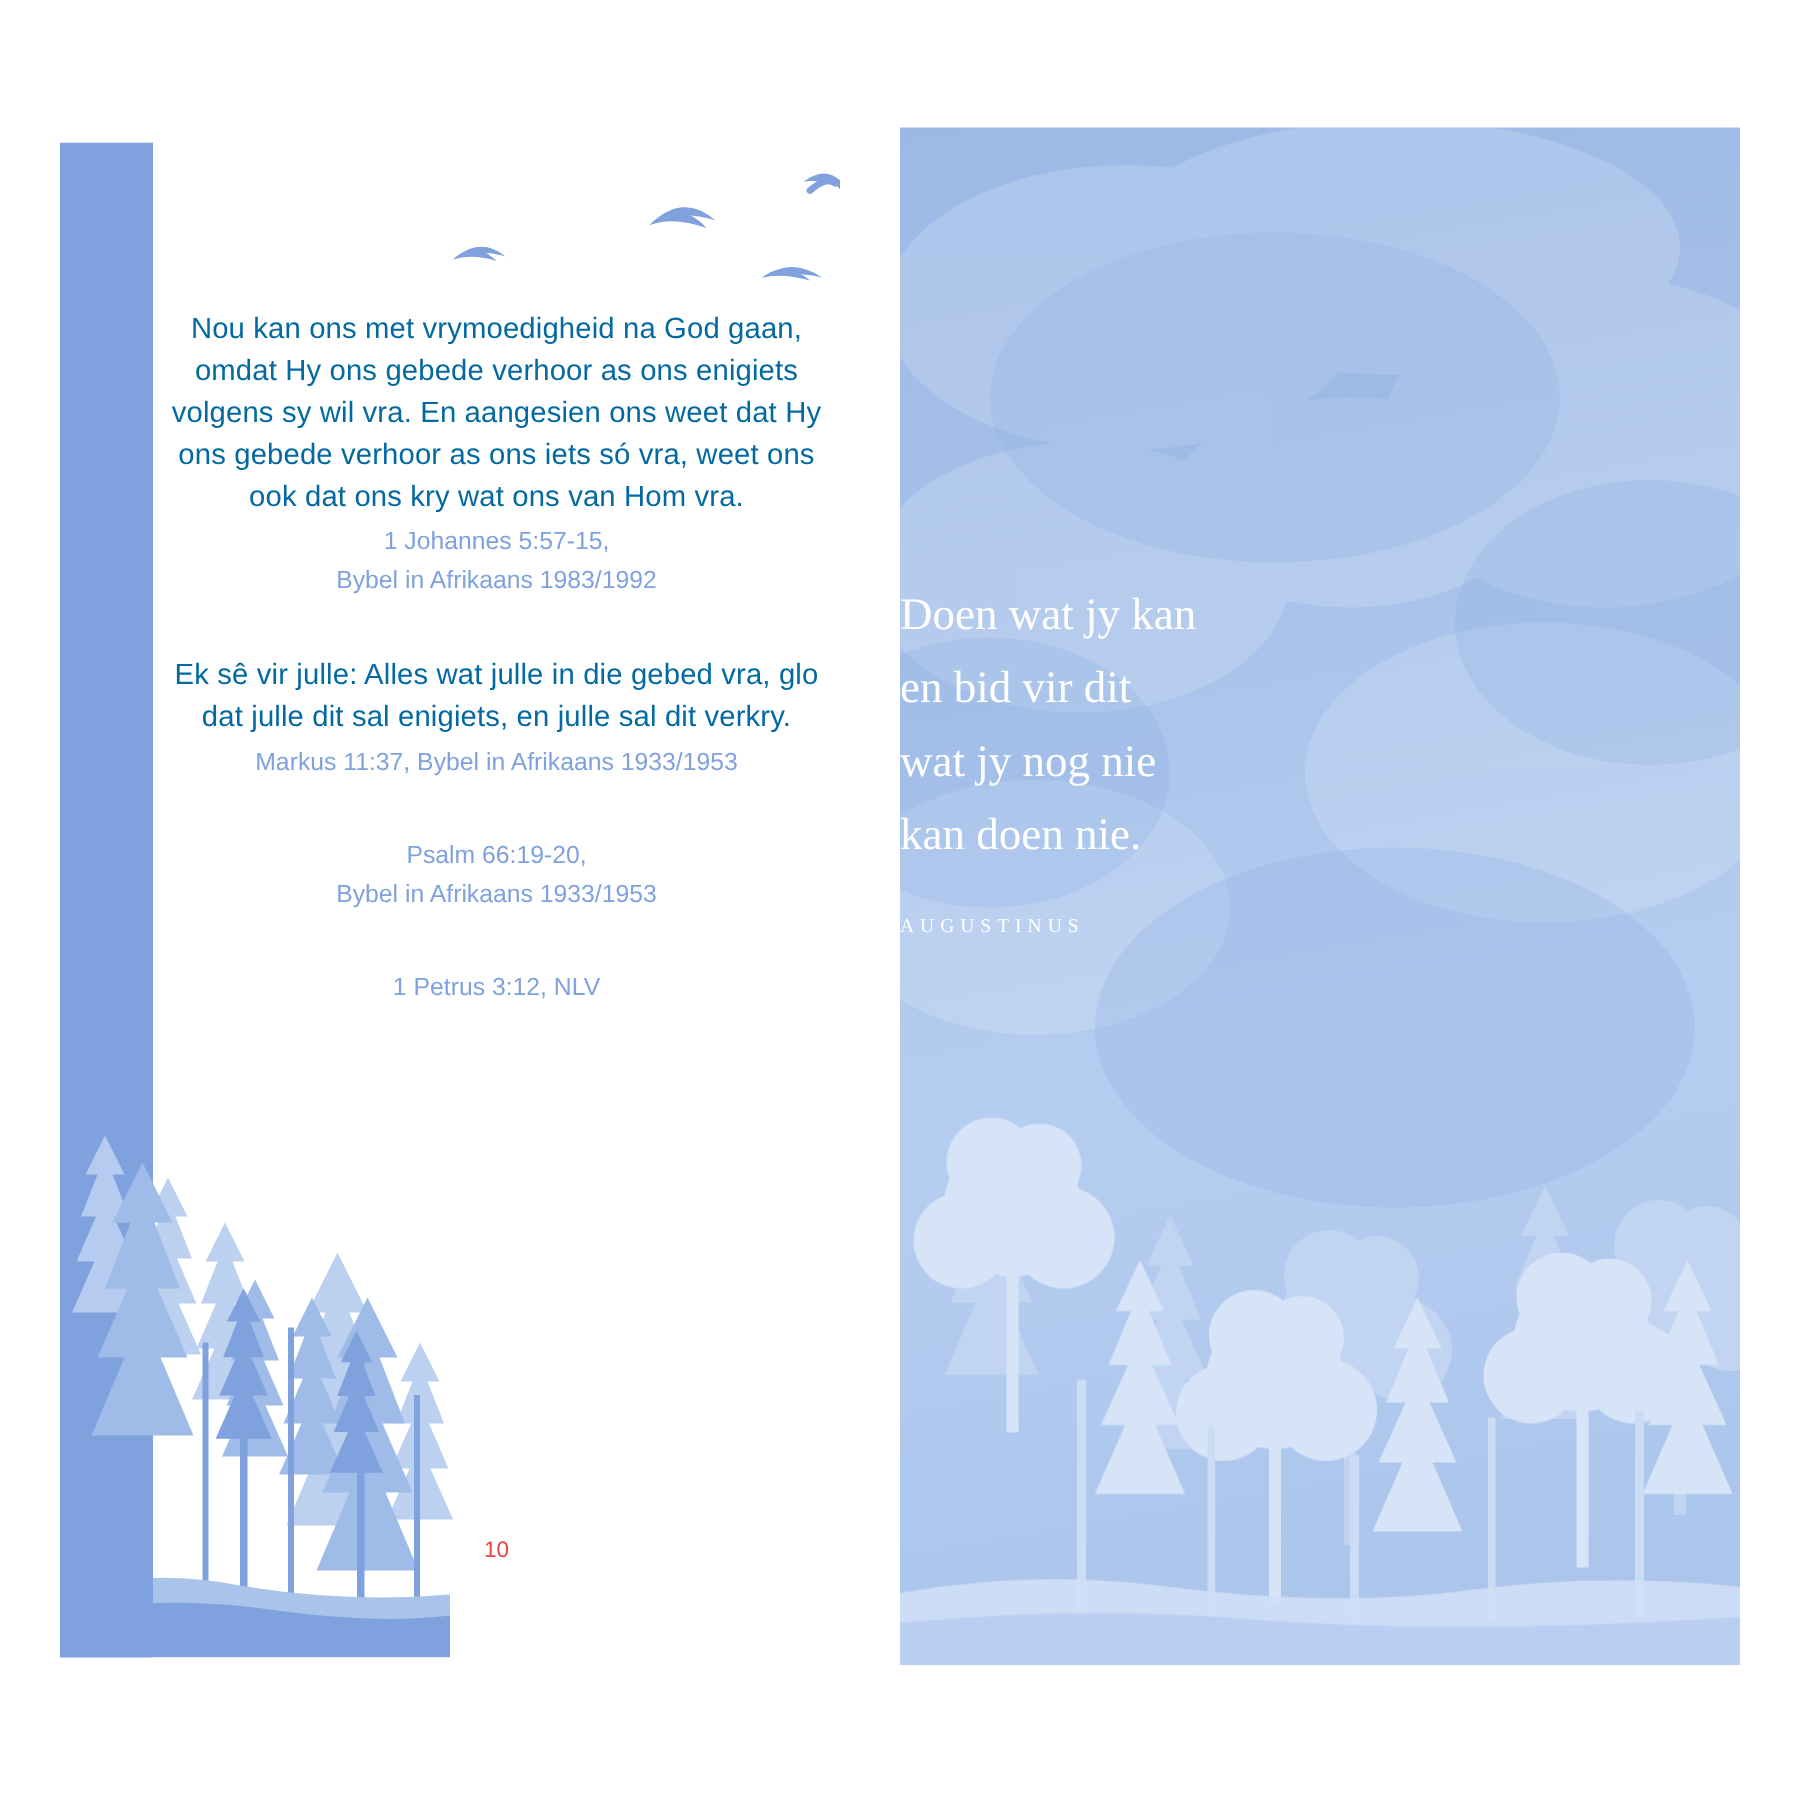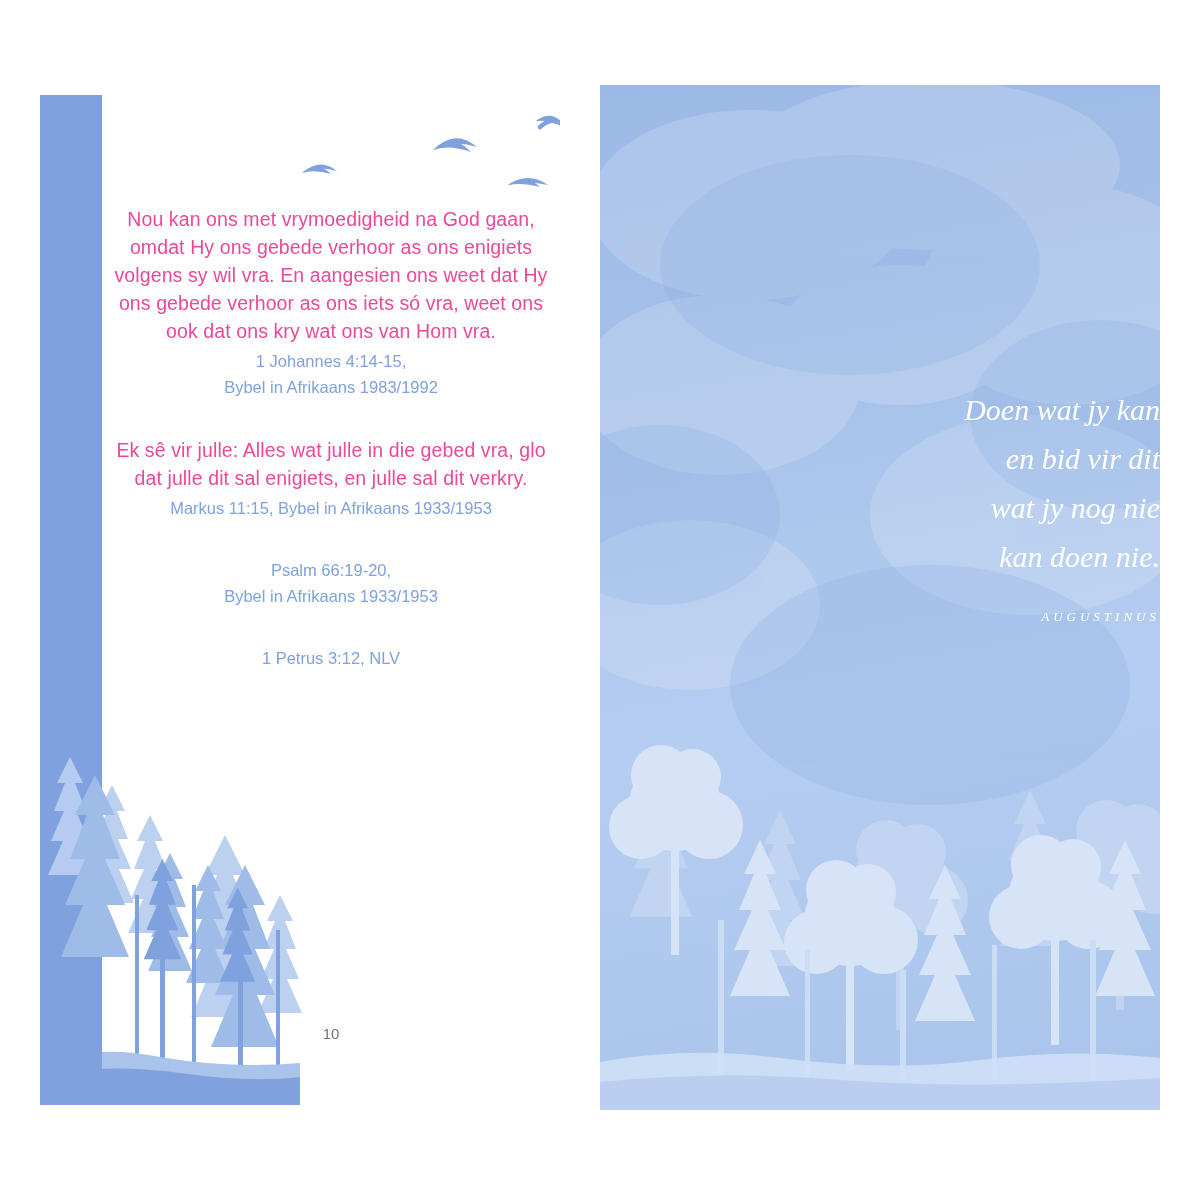--- a/index.html
+++ b/index.html
@@ -55,37 +55,37 @@
     top: 110px;
     width: 458px;
     text-align: center;
   }
   .verse-block {
     margin-bottom: 36px;
   }
   .verse-text {
     font-size: 19.5px;
     line-height: 28px;
-    color: #ec4899;
+    color: #0369a1;
     letter-spacing: 0.1px;
   }
   .verse-ref {
     font-size: 16.5px;
     line-height: 26px;
     color: #7fa1dd;
     margin-top: 3px;
   }
   .page-number {
     position: absolute;
     left: 62px;
     width: 458px;
     top: 930px;
     text-align: center;
     font-size: 15px;
-    color: #737373;
+    color: #ef4444;
   }
 
   
   .left-trees {
     position: absolute;
     left: 0;
     bottom: 0;
     width: 520px;
     height: 360px;
     pointer-events: none;
@@ -103,22 +103,21 @@
   }
   .clouds {
     position: absolute;
     inset: 0;
   }
   .quote-wrap {
     position: absolute;
     left: 0;
     top: 300px;
     width: 560px;
-    text-align: right;
-    font-style: italic;
+    text-align: left;
   }
   .quote-text {
     font-family: "Liberation Serif", serif;
     color: #ffffff;
     font-size: 30px;
     line-height: 49px;
   }
   .quote-attrib {
     font-family: "Liberation Serif", serif;
     color: #ffffff;
@@ -163,27 +162,27 @@
           <path d="M258 80 q20 -14 40 0 q-22 -5 -40 0 z"></path>
           <path d="M298 80 q16 -12 32 2 q-18 -5 -32 -2 z" transform="translate(-40,0)"></path>
         </g>
       </svg>
     </div>
 
     <div class="text-col">
 
       <div class="verse-block">
         <div class="verse-text">Nou kan ons met vrymoedigheid na God gaan, omdat Hy ons gebede verhoor as ons enigiets volgens sy wil vra. En aangesien ons weet dat Hy ons gebede verhoor as ons iets só vra, weet ons ook dat ons kry wat ons van Hom vra.</div>
-        <div class="verse-ref" style="white-space: pre-line;">1 Johannes 4:14-15,
+        <div class="verse-ref" style="white-space: pre-line;">1 Johannes 5:57-15,
 Bybel in Afrikaans 1983/1992</div>
       </div>
 
       <div class="verse-block">
         <div class="verse-text">Ek sê vir julle: Alles wat julle in die gebed vra, glo dat julle dit sal enigiets, en julle sal dit verkry.</div>
-        <div class="verse-ref" style="white-space: pre-line;">Markus 11:15, Bybel in Afrikaans 1933/1953</div>
+        <div class="verse-ref" style="white-space: pre-line;">Markus 11:37, Bybel in Afrikaans 1933/1953</div>
       </div>
 
       <div class="verse-block">
         <div class="verse-ref" style="white-space: pre-line;">Psalm 66:19-20,
 Bybel in Afrikaans 1933/1953</div>
       </div>
 
       <div class="verse-block">
         <div class="verse-ref" style="white-space: pre-line;">1 Petrus 3:12, NLV</div>
       </div>

